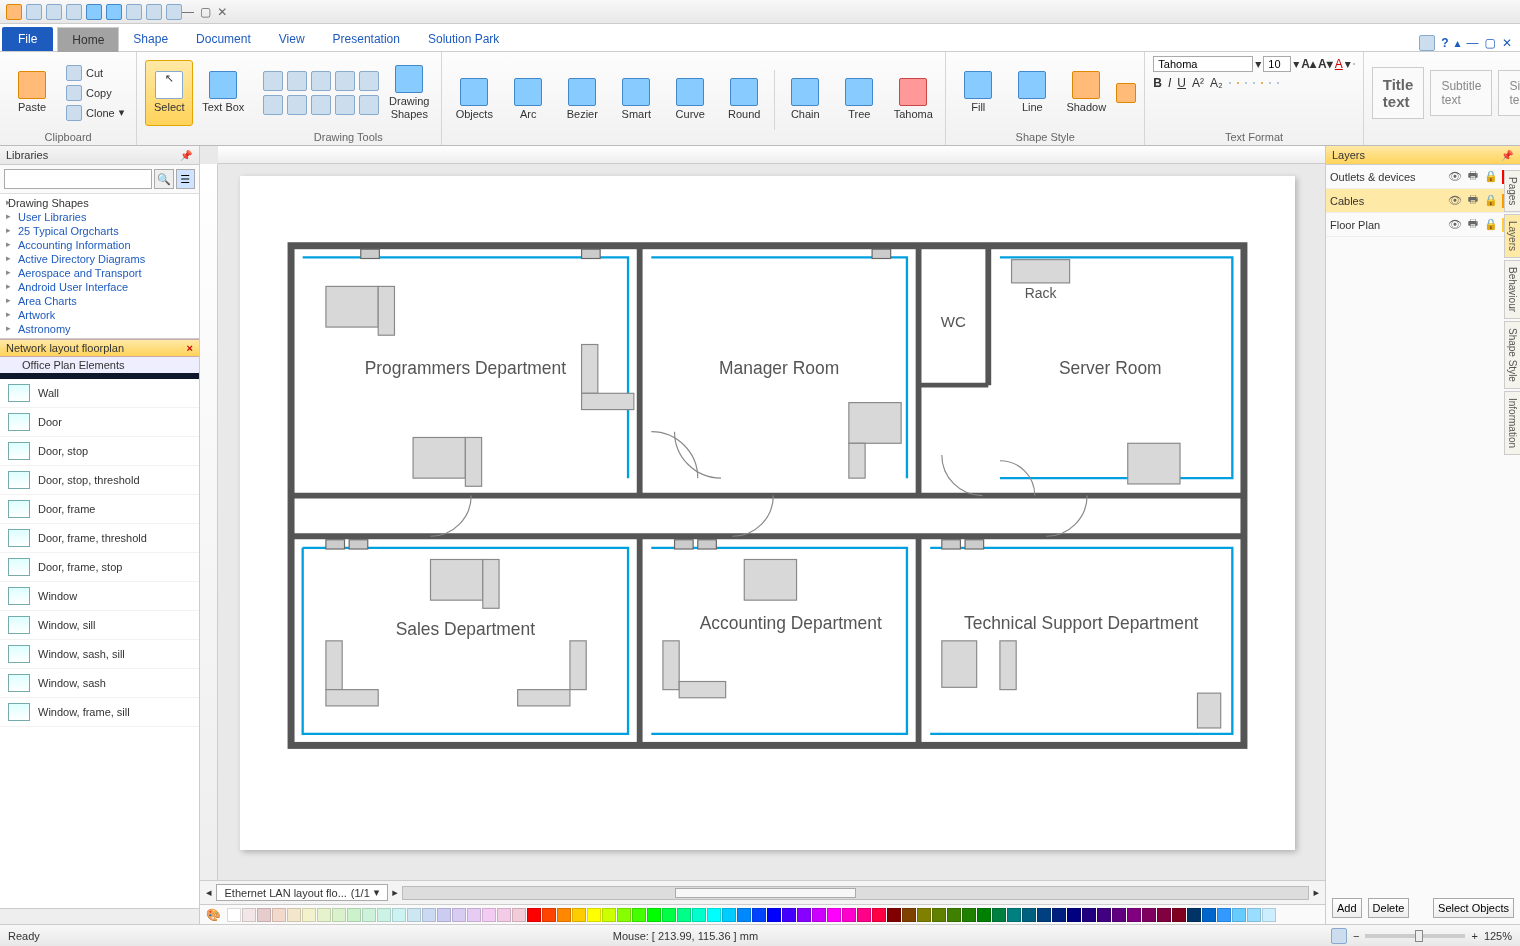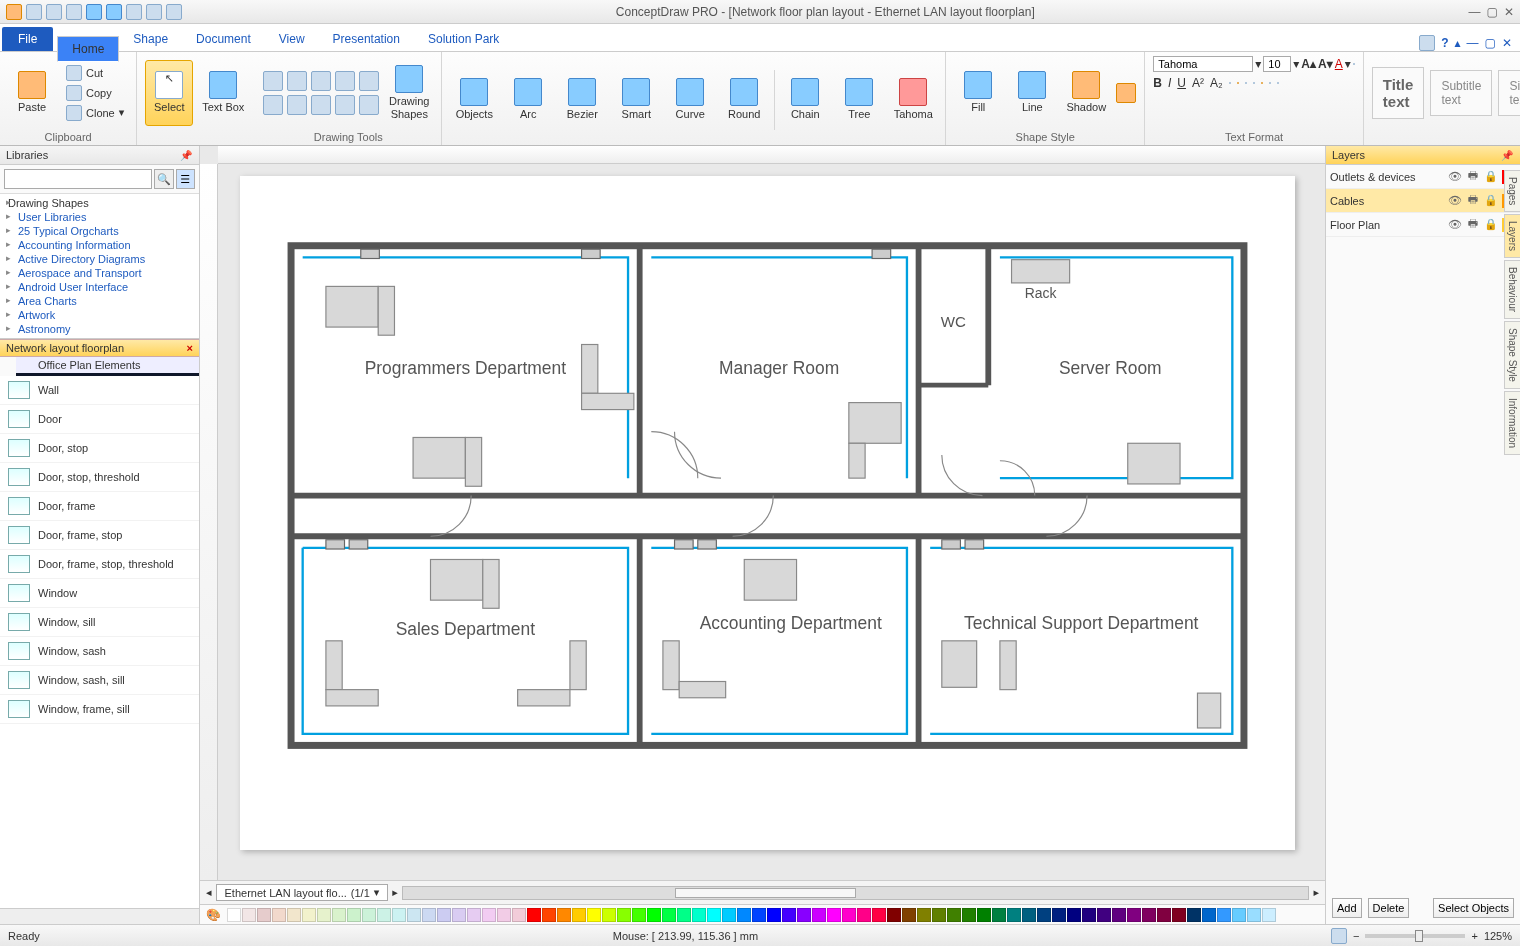--- a/index.html
+++ b/index.html
@@ -10,21 +10,21 @@
 .titlebar .qat { display: flex; gap: 4px; }
 .titlebar .qat .ic { width: 16px; height: 16px; display:inline-block; }
 .titlebar .title { flex: 1; text-align: center; font-size: 12px; color: #555; }
 .titlebar .wincontrols { display: flex; gap: 6px; font-size: 12px; color:#666;}
 .titlebar .wincontrols span{cursor:pointer;}
 
 
 .ribbon-tabs { height: 28px; display: flex; align-items: flex-end; padding-left: 2px; background:#fff; border-bottom:1px solid #ccc; }
 .file-tab { background:#1e5bbf; color:#fff; padding:5px 16px; font-size:12px; border-radius:2px 2px 0 0; margin-right:4px; cursor:pointer;}
 .rtab { padding:5px 14px; font-size:12px; color:#1e5bbf; cursor:pointer; }
-.rtab.active { background:#3b82f6; border:1px solid #ccc; border-bottom:1px solid #fff; position:relative; top:11px; color:#333;}
+.rtab.active { background:#a3a3a3; border:1px solid #ccc; border-bottom:1px solid #fff; position:relative; top:2px; color:#333;}
 .ribbon-tabs .spacer{flex:1;}
 .ribbon-help{display:flex;gap:6px;align-items:center;padding-right:8px;color:#1e5bbf;}
 
 
 .ribbon { height: 94px; background:linear-gradient(#fdfdfd,#f1f1f1); border-bottom:1px solid #bbb; display:flex; }
 .rgroup { border-right:1px solid #d6d6d6; padding:4px 8px 2px 8px; display:flex; flex-direction:column; }
 .rgroup .body { flex:1; display:flex; align-items:center; gap:6px; }
 .rgroup .label { text-align:center; font-size:11px; color:#666; padding-top:2px; position:relative;}
 .bigbtn { display:flex; flex-direction:column; align-items:center; justify-content:center; width:48px; height:66px; border:1px solid transparent; border-radius:3px; cursor:pointer; font-size:11px; text-align:center; line-height:1.1;}
 .bigbtn .ic{width:28px;height:28px;margin-bottom:2px;}
@@ -44,21 +44,21 @@
 .panel-title{background:linear-gradient(#f5f5f5,#e8e8e8);border-bottom:1px solid #ccc;padding:3px 6px;font-size:11px;display:flex;justify-content:space-between;align-items:center;gap:20px;}
 .panel-title .pin{font-size:10px;color:#666;cursor:pointer;}
 .search-row{display:flex;padding:4px;gap:2px;border-bottom:1px solid #ddd;}
 .search-row input{flex:1;border:1px solid #aaa;font-size:11px;padding:2px;}
 .search-row .sbtn{width:22px;height:20px;border:1px solid #aaa;background:#eee;cursor:pointer;font-size:11px;}
 .tree{overflow-y:auto;font-size:11px;padding:2px 4px;max-height:160px;border-bottom:1px solid #ccc;background:#fff;}
 .tree .node{padding:1px 0 1px 14px;color:#1e5bbf;cursor:pointer;position:relative;}
 .tree .node::before{content:"▸";position:absolute;left:2px;color:#888;font-size:9px;}
 .libheader{background:linear-gradient(#ffe9a6,#ffd35a);font-size:11px;padding:2px 6px;border-top:1px solid #caa;border-bottom:1px solid #caa;display:flex;justify-content:space-between;}
 .libheader .x{color:#c00;cursor:pointer;font-weight:bold;}
-.sublib{font-size:11px;padding:2px 22px;background:#eef;border-bottom:3px solid #0f172a;margin-left:16px;}
+.sublib{font-size:11px;padding:2px 22px;background:#eef;border-bottom:6px solid #0f172a;}
 .shapelist{flex:1;overflow-y:auto;background:#fff;}
 .shapeitem{display:flex;align-items:center;gap:8px;padding:5px 8px;font-size:11px;border-bottom:1px solid #f2f2f2;cursor:grab;}
 .shapeitem .thumb{width:22px;height:18px;border:1px solid #7aa;background:linear-gradient(#dff,#fff);flex-shrink:0;}
 .left-scroll{height:16px;background:#eee;border-top:1px solid #ccc;}
 
 .canvas-wrap{flex:1;display:flex;flex-direction:column;background:#e9e9e9;position:relative;}
 .canvas-inner{flex:1;position:relative;overflow:hidden;}
 .ruler-h{height:18px;background:linear-gradient(#fff,#eee);border-bottom:1px solid #ccc;margin-left:18px;}
 .ruler-v{width:18px;background:linear-gradient(#fff,#eee);border-right:1px solid #ccc;position:absolute;left:0;top:18px;bottom:0;}
 .page{position:absolute;left:40px;top:30px;right:30px;bottom:30px;background:#fff;box-shadow:2px 2px 6px rgba(0,0,0,0.25);}
@@ -102,21 +102,20 @@
     <span class="ic orange"></span>
     <span class="ic"></span>
     <span class="ic"></span>
     <span class="ic"></span>
     <span class="ic blue"></span>
     <span class="ic blue"></span>
     <span class="ic"></span>
     <span class="ic"></span>
     <span class="ic"></span>
   </div>
-  <div class="title">ConceptDraw PRO - [Network floor plan layout - Ethernet LAN layout floorplan]</div>
   <div class="wincontrols">
     <span>—</span>
     <span>▢</span>
     <span>✕</span>
   </div>
 </div>
 
 <div class="ribbon-tabs">
   <div class="file-tab">File</div>
   <div class="rtab active">Home</div>
@@ -345,41 +344,41 @@
       <div class="shapeitem">
           <div class="thumb"></div>
           <span>Door, stop, threshold</span>
         </div>
       <div class="shapeitem">
           <div class="thumb"></div>
           <span>Door, frame</span>
         </div>
       <div class="shapeitem">
           <div class="thumb"></div>
+          <span>Door, frame, threshold</span>
+        </div>
+      <div class="shapeitem">
+          <div class="thumb"></div>
           <span>Door, frame, stop</span>
         </div>
       <div class="shapeitem">
           <div class="thumb"></div>
-          <span>Door, frame, stop, threshold</span>
-        </div>
-      <div class="shapeitem">
-          <div class="thumb"></div>
           <span>Window</span>
         </div>
       <div class="shapeitem">
           <div class="thumb"></div>
           <span>Window, sill</span>
         </div>
       <div class="shapeitem">
           <div class="thumb"></div>
+          <span>Window, sash, sill</span>
+        </div>
+      <div class="shapeitem">
+          <div class="thumb"></div>
           <span>Window, sash</span>
-        </div>
-      <div class="shapeitem">
-          <div class="thumb"></div>
-          <span>Window, sash, sill</span>
         </div>
       <div class="shapeitem">
           <div class="thumb"></div>
           <span>Window, frame, sill</span>
         </div>
     </div>
     <div class="left-scroll"></div>
   </div>
 
   <div class="canvas-wrap">

